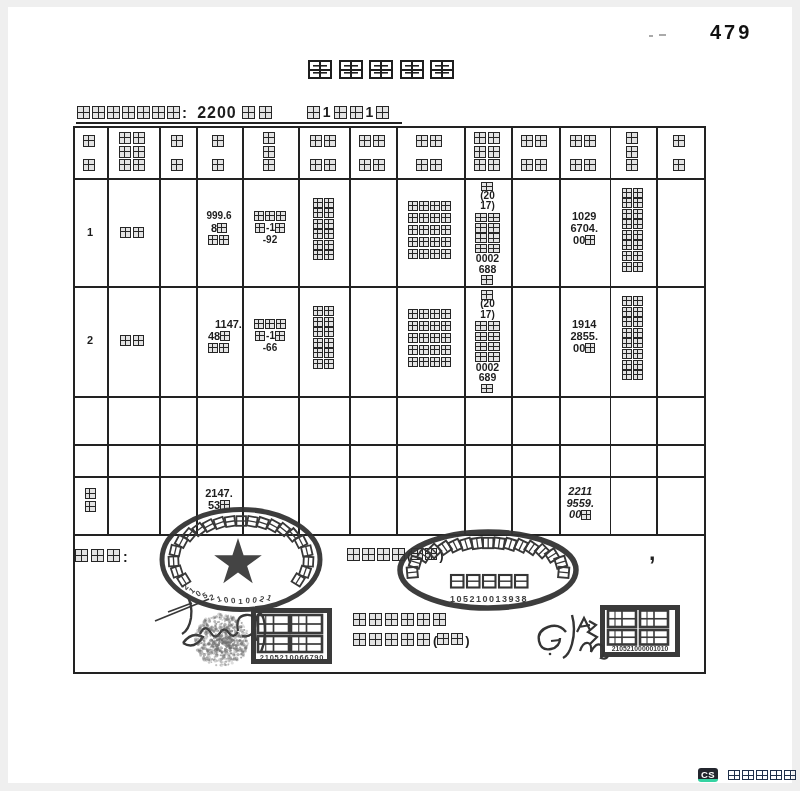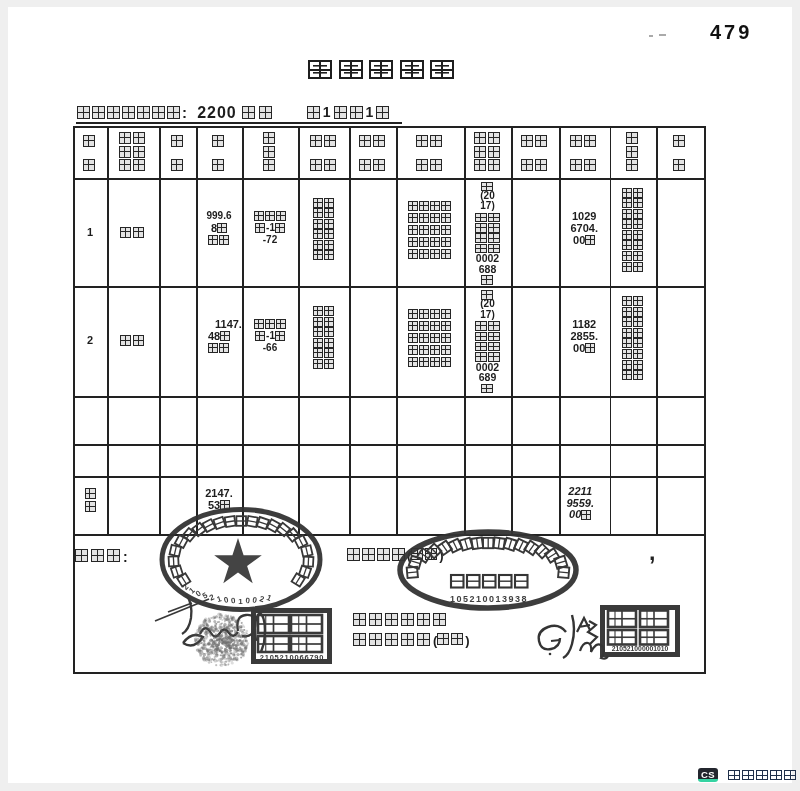--- a/index.html
+++ b/index.html
@@ -166,21 +166,21 @@
 
 <div class="cell" style="left:197.0px;top:209.5px;width:44px;">
     <div style="height:12px;line-height:12px;font-size:0;white-space:nowrap;"><span class="num" style="font-size:10px;vertical-align:top;display:inline-block;line-height:inherit;">999.6</span></div>
     <div style="height:12px;line-height:12px;font-size:0;white-space:nowrap;"><span class="num" style="font-size:11px;vertical-align:top;display:inline-block;line-height:inherit;">8</span> <span class="z" style="width:10px;height:10px;margin-right:0px;border-width:1px;margin-top:1px;"></span></div>
     <div style="height:12px;line-height:12px;font-size:0;white-space:nowrap;"><span class="z" style="width:10px;height:10px;margin-right:1px;border-width:1px;margin-top:1px;"></span><span class="z" style="width:10px;height:10px;margin-right:1px;border-width:1px;margin-top:1px;"></span></div>
   </div>
 
 <div class="cell" style="left:244.0px;top:209.5px;width:52px;">
     <div style="height:12px;line-height:12px;font-size:0;white-space:nowrap;"><span class="z" style="width:10px;height:10px;margin-right:1px;border-width:1px;margin-top:1px;"></span><span class="z" style="width:10px;height:10px;margin-right:1px;border-width:1px;margin-top:1px;"></span><span class="z" style="width:10px;height:10px;margin-right:1px;border-width:1px;margin-top:1px;"></span></div>
     <div style="height:12px;line-height:12px;font-size:0;white-space:nowrap;"><span class="z" style="width:10px;height:10px;margin-right:1px;border-width:1px;margin-top:1px;"></span><span class="num" style="font-size:10px;vertical-align:top;display:inline-block;line-height:inherit;">-1</span> <span class="z" style="width:10px;height:10px;margin-right:0px;border-width:1px;margin-top:1px;"></span></div>
-    <div style="height:12px;line-height:12px;font-size:0;white-space:nowrap;"><span class="num" style="font-size:10px;vertical-align:top;display:inline-block;line-height:inherit;">-72</span></div>
+    <div style="height:12px;line-height:12px;font-size:0;white-space:nowrap;"><span class="num" style="font-size:10px;vertical-align:top;display:inline-block;line-height:inherit;">-92</span></div>
   </div>
 
 <div class="cell" style="left:303.5px;top:196.5px;width:40px;">
     <div style="height:10.5px;line-height:10.5px;font-size:0;white-space:nowrap;"><span class="z" style="width:10px;height:10px;margin-right:1px;border-width:1px;margin-top:1px;"></span><span class="z" style="width:10px;height:10px;margin-right:1px;border-width:1px;margin-top:1px;"></span></div>
     <div style="height:10.5px;line-height:10.5px;font-size:0;white-space:nowrap;"><span class="z" style="width:10px;height:10px;margin-right:1px;border-width:1px;margin-top:1px;"></span><span class="z" style="width:10px;height:10px;margin-right:1px;border-width:1px;margin-top:1px;"></span></div>
     <div style="height:10.5px;line-height:10.5px;font-size:0;white-space:nowrap;"><span class="z" style="width:10px;height:10px;margin-right:1px;border-width:1px;margin-top:1px;"></span><span class="z" style="width:10px;height:10px;margin-right:1px;border-width:1px;margin-top:1px;"></span></div>
     <div style="height:10.5px;line-height:10.5px;font-size:0;white-space:nowrap;"><span class="z" style="width:10px;height:10px;margin-right:1px;border-width:1px;margin-top:1px;"></span><span class="z" style="width:10px;height:10px;margin-right:1px;border-width:1px;margin-top:1px;"></span></div>
     <div style="height:10.5px;line-height:10.5px;font-size:0;white-space:nowrap;"><span class="z" style="width:10px;height:10px;margin-right:1px;border-width:1px;margin-top:1px;"></span><span class="z" style="width:10px;height:10px;margin-right:1px;border-width:1px;margin-top:1px;"></span></div>
     <div style="height:10.5px;line-height:10.5px;font-size:0;white-space:nowrap;"><span class="z" style="width:10px;height:10px;margin-right:1px;border-width:1px;margin-top:1px;"></span><span class="z" style="width:10px;height:10px;margin-right:1px;border-width:1px;margin-top:1px;"></span></div>
   </div>
@@ -267,21 +267,21 @@
     <div style="height:10.4px;line-height:10.4px;font-size:0;white-space:nowrap;"><span class="z" style="width:12px;height:9.5px;margin-right:1px;border-width:1px;margin-top:1px;"></span><span class="z" style="width:12px;height:9.5px;margin-right:1px;border-width:1px;margin-top:1px;"></span></div>
     <div style="height:10.4px;line-height:10.4px;font-size:0;white-space:nowrap;"><span class="z" style="width:12px;height:9.5px;margin-right:1px;border-width:1px;margin-top:1px;"></span><span class="z" style="width:12px;height:9.5px;margin-right:1px;border-width:1px;margin-top:1px;"></span></div>
     <div style="height:10.4px;line-height:10.4px;font-size:0;white-space:nowrap;"><span class="z" style="width:12px;height:9.5px;margin-right:1px;border-width:1px;margin-top:1px;"></span><span class="z" style="width:12px;height:9.5px;margin-right:1px;border-width:1px;margin-top:1px;"></span></div>
     <div style="height:10.4px;line-height:10.4px;font-size:0;white-space:nowrap;"><span class="z" style="width:12px;height:9.5px;margin-right:1px;border-width:1px;margin-top:1px;"></span><span class="z" style="width:12px;height:9.5px;margin-right:1px;border-width:1px;margin-top:1px;"></span></div>
     <div style="height:10.4px;line-height:10.4px;font-size:0;white-space:nowrap;"><span class="num" style="font-size:10.5px;vertical-align:top;display:inline-block;line-height:inherit;">0002</span></div>
     <div style="height:10.4px;line-height:10.4px;font-size:0;white-space:nowrap;"><span class="num" style="font-size:10.5px;vertical-align:top;display:inline-block;line-height:inherit;">689</span></div>
     <div style="height:10.4px;line-height:10.4px;font-size:0;white-space:nowrap;"><span class="z" style="width:12px;height:9.5px;margin-right:1px;border-width:1px;margin-top:1px;"></span></div>
   </div>
 
 <div class="cell" style="left:561.2px;top:318px;width:46px;">
-    <div style="height:12px;line-height:12px;font-size:0;white-space:nowrap;"><span class="num" style="font-size:11px;vertical-align:top;display:inline-block;line-height:inherit;">1182</span></div>
+    <div style="height:12px;line-height:12px;font-size:0;white-space:nowrap;"><span class="num" style="font-size:11px;vertical-align:top;display:inline-block;line-height:inherit;">1914</span></div>
     <div style="height:12px;line-height:12px;font-size:0;white-space:nowrap;"><span class="num" style="font-size:11px;vertical-align:top;display:inline-block;line-height:inherit;">2855.</span></div>
     <div style="height:12px;line-height:12px;font-size:0;white-space:nowrap;"><span class="num" style="font-size:11px;vertical-align:top;display:inline-block;line-height:inherit;">00</span> <span class="z" style="width:10px;height:10px;margin-right:0px;border-width:1px;margin-top:1px;"></span></div>
   </div>
 
 <div class="cell" style="left:612.8px;top:295px;width:40px;">
     <div style="height:10.6px;line-height:10.6px;font-size:0;white-space:nowrap;"><span class="z" style="width:10px;height:10px;margin-right:1px;border-width:1px;margin-top:1px;"></span><span class="z" style="width:10px;height:10px;margin-right:1px;border-width:1px;margin-top:1px;"></span></div>
     <div style="height:10.6px;line-height:10.6px;font-size:0;white-space:nowrap;"><span class="z" style="width:10px;height:10px;margin-right:1px;border-width:1px;margin-top:1px;"></span><span class="z" style="width:10px;height:10px;margin-right:1px;border-width:1px;margin-top:1px;"></span></div>
     <div style="height:10.6px;line-height:10.6px;font-size:0;white-space:nowrap;"><span class="z" style="width:10px;height:10px;margin-right:1px;border-width:1px;margin-top:1px;"></span><span class="z" style="width:10px;height:10px;margin-right:1px;border-width:1px;margin-top:1px;"></span></div>
     <div style="height:10.6px;line-height:10.6px;font-size:0;white-space:nowrap;"><span class="z" style="width:10px;height:10px;margin-right:1px;border-width:1px;margin-top:1px;"></span><span class="z" style="width:10px;height:10px;margin-right:1px;border-width:1px;margin-top:1px;"></span></div>
     <div style="height:10.6px;line-height:10.6px;font-size:0;white-space:nowrap;"><span class="z" style="width:10px;height:10px;margin-right:1px;border-width:1px;margin-top:1px;"></span><span class="z" style="width:10px;height:10px;margin-right:1px;border-width:1px;margin-top:1px;"></span></div>

